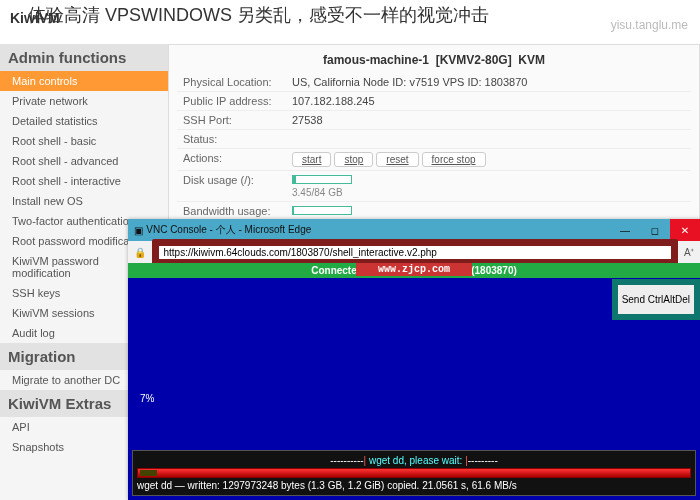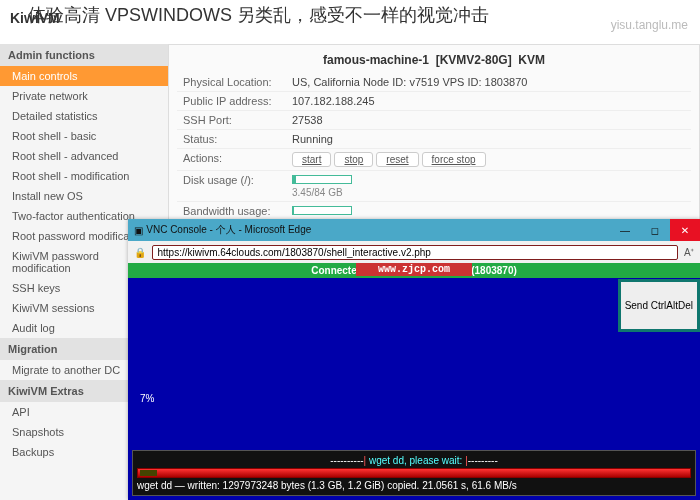--- a/index.html
+++ b/index.html
@@ -1,44 +1,44 @@
 <!DOCTYPE html>
 <html><head>
 <meta charset="utf-8">
 <style>
 * { margin:0; padding:0; box-sizing:border-box; font-family:"Segoe UI",Arial,sans-serif; }
 body { background:#fff; width:700px; height:500px; overflow:hidden; position:relative; }
 .top-banner { position:absolute; top:0; left:8px; right:0; height:30px; font-size:18px; color:#333; padding:3px 20px; z-index:5; }
 .logo { position:absolute; top:10px; left:10px; font-size:14px; font-weight:bold; color:#333; }
 .container { display:flex; position:absolute; top:44px; left:0; right:0; bottom:0; }
 .sidebar { width:168px; background:#f5f5f5; font-size:11px; }
-.side-header { background:#e2e2e2; color:#555; font-weight:bold; padding:5px 8px; font-size:11px; }
+.side-header { background:#e2e2e2; color:#555; font-weight:bold; padding:5px 8px; font-size:15px; }
 .side-item { padding:4px 12px; color:#555; cursor:pointer; }
 .side-item.active { background:#ff9933; color:#fff; }
 .main { flex:1; background:#fafafa; border:1px solid #ddd; padding:8px; position:relative; }
 .panel-title { text-align:center; font-weight:bold; font-size:12px; color:#333; margin-bottom:6px; }
 .info-row { display:flex; font-size:11px; color:#666; padding:3px 0; border-top:1px solid #eee; }
 .info-row:first-of-type { border-top:none; }
 .info-label { width:115px; padding-left:6px; }
 .info-val { flex:1; color:#444; }
 .small-btn { display:inline-block; border:1px solid #ccc; border-radius:3px; padding:1px 9px; font-size:10px; color:#555; background:#fff; margin-right:3px; cursor:pointer;text-decoration:underline; }
 .progress { width:60px; height:9px; border:1px solid #4b9; display:inline-block; position:relative; background:#fff; }
 .progress-fill { height:100%; background:#4b9; }
 .usage-text { font-size:10px; color:#888; }
 .vnc-window { position:absolute; top:219px; left:128px; right:0; bottom:0; background:#fff; box-shadow:0 0 4px rgba(0,0,0,.3); z-index:10; display:flex; flex-direction:column; }
 .vnc-titlebar { background:#4aa8c8; height:22px; display:flex; align-items:center; font-size:10px; color:#111; padding-left:6px; }
 .vnc-titlebar-controls { margin-left:auto; display:flex; }
 .vnc-ctrl { width:30px; height:22px; display:flex; align-items:center; justify-content:center; font-size:10px; cursor:pointer; }
 .vnc-ctrl.close { background:#e81123; color:#fff; }
 .vnc-addr { background:#f1f1f1; height:22px; display:flex; align-items:center; font-size:10px; color:#555; padding:0 6px; gap:6px; }
-.vnc-addr input { flex:1; border:1px solid #7f1d1d; border-radius:2px; font-size:10px; padding:1px 4px; }
+.vnc-addr input { flex:1; border:7px solid #7f1d1d; border-radius:2px; font-size:10px; padding:1px 4px; }
 .vnc-body { flex:1; background:#0000aa; position:relative; overflow:hidden; }
 .vnc-top-red { position:absolute; top:0; left:50%; transform:translateX(-50%); background:#c33; color:#fff; font-size:10px; padding:1px 22px; font-weight:bold;font-family:Liberation Mono, monospace; }
 .vnc-conn { text-align:center; color:#fff; font-size:10px; background:#2a4; padding:2px; font-weight:bold; }
-.vnc-send { position:absolute; top:16px; right:0; background:#eee; border:3px solid #0f766e; font-size:10px; padding:18px 4px;margin-left:16px; }
+.vnc-send { position:absolute; top:16px; right:0; background:#eee; border:6px solid #0f766e; font-size:10px; padding:9px 4px;margin-left:16px; }
 .term-area { position:absolute; left:4px; right:4px; bottom:4px; background:#111; border:1px solid #555; font-family:monospace; font-size:10px; color:#fff; padding:4px; }
 .term-red { color:#f55; display:inline; }
 .term-cyan { color:#5ff; }
 .redbar { height:10px; background:linear-gradient(#f33,#a00); border:1px solid #800; margin:2px 0; position:relative; }
 .redbar-prog { position:absolute; left:2px; top:1px; height:6px; width:17px; background:#440; }
 .wm { position:absolute; top:18px; right:12px; font-size:12px; color:#bbb; z-index:6; }
 </style>
 </head>
 <body>
 
@@ -47,55 +47,53 @@
 <div class="logo">KiwiVM</div>
 
 <div class="container">
   <div class="sidebar">
       <div class="side-header">Admin functions</div>
       <div class="side-item active">Main controls</div>
       <div class="side-item">Private network</div>
       <div class="side-item">Detailed statistics</div>
       <div class="side-item">Root shell - basic</div>
       <div class="side-item">Root shell - advanced</div>
-      <div class="side-item">Root shell - modification</div>
+      <div class="side-item">Root shell - interactive</div>
       <div class="side-item">Install new OS</div>
       <div class="side-item">Two-factor authentication</div>
       <div class="side-item">Root password modification</div>
       <div class="side-item">KiwiVM password modification</div>
       <div class="side-item">SSH keys</div>
       <div class="side-item">KiwiVM sessions</div>
       <div class="side-item">Audit log</div>
       <div class="side-header">Migration</div>
       <div class="side-item">Migrate to another DC</div>
       <div class="side-header">KiwiVM Extras</div>
       <div class="side-item">API</div>
       <div class="side-item">Snapshots</div>
-      <div class="side-item">Backups</div>
     </div>
   <div class="main">
     <div class="panel-title">
       <span>famous-machine-1</span>&nbsp;&nbsp;<span>[KVMV2-80G]</span>&nbsp;&nbsp;<span>KVM</span>
     </div>
     <div>
         <div class="info-row">
           <div class="info-label">Physical Location:</div>
           <div class="info-val">US, California   Node ID: v7519   VPS ID: 1803870</div>
         </div>
         <div class="info-row">
           <div class="info-label">Public IP address:</div>
           <div class="info-val">107.182.188.245</div>
         </div>
         <div class="info-row">
           <div class="info-label">SSH Port:</div>
           <div class="info-val">27538</div>
         </div>
         <div class="info-row">
           <div class="info-label">Status:</div>
-          <div class="info-val">Running</div>
         </div>
       </div>
     <div class="info-row">
       <div class="info-label">Actions:</div>
       <div class="info-val"><span class="small-btn">start</span><span class="small-btn">stop</span><span class="small-btn">reset</span><span class="small-btn">force stop</span></div>
     </div>
     <div class="info-row">
       <div class="info-label">Disk usage (/):</div>
       <div class="info-val">
         <div class="progress"><div class="progress-fill" style="width:6%"></div></div><br>

